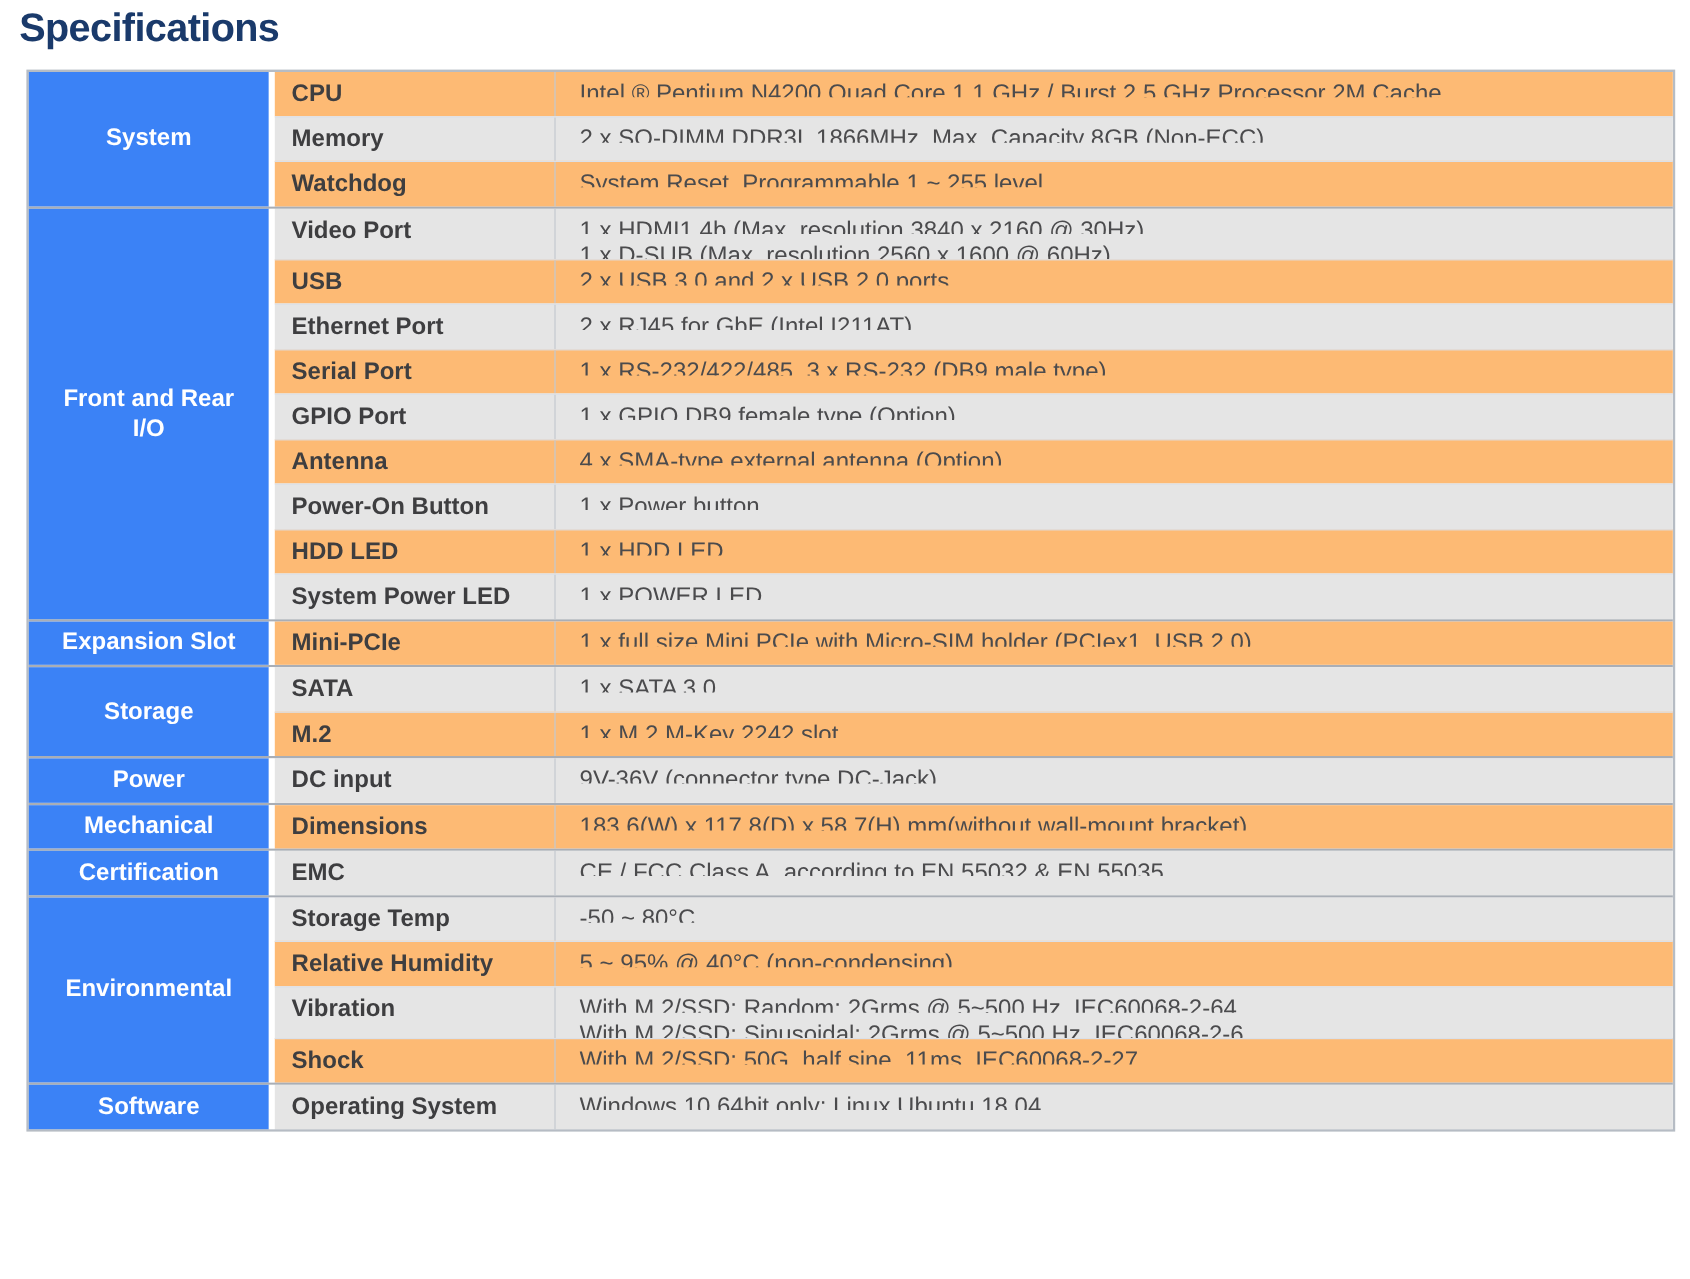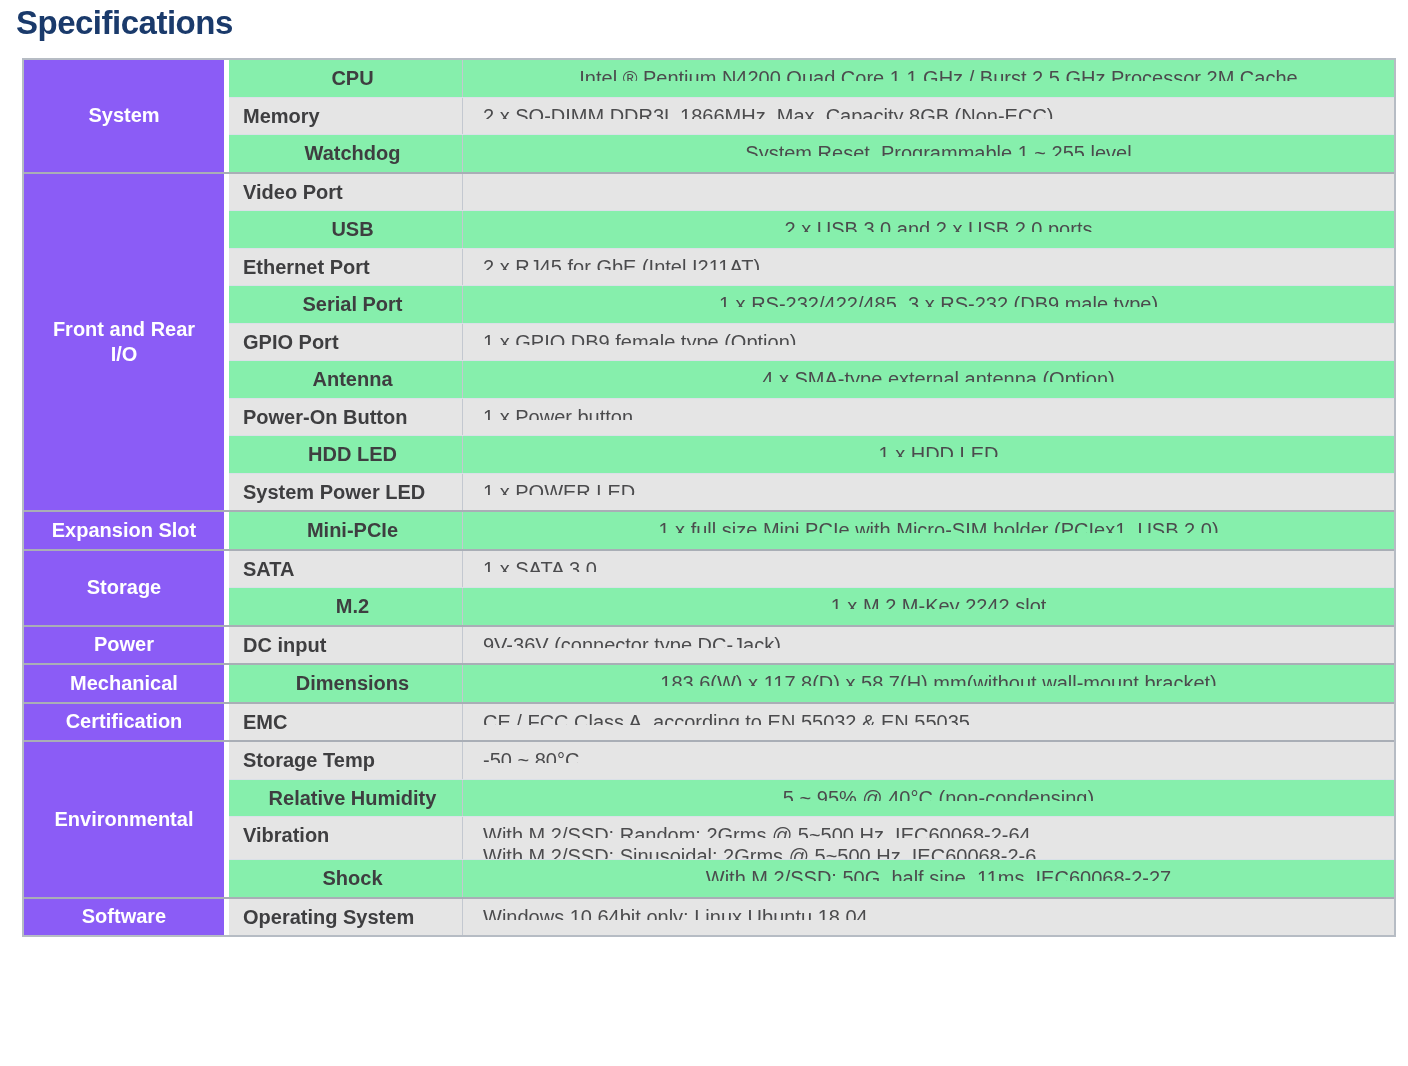--- a/index.html
+++ b/index.html
@@ -31,21 +31,21 @@
     top: 58px;
     width: 1374px;
     box-sizing: border-box;
     border: 2px solid #b6bcc4;
   }
   .sec { display: flex; }
   .sec + .sec { border-top: 2px solid #a9aeb6; }
   .cat {
     width: 200px;
     flex: 0 0 200px;
-    background: #8b5cf6;
+    background: #3b82f6;
     color: #ffffff;
     font-weight: bold;
     font-size: 20px;
     display: flex;
     align-items: center;
     justify-content: center;
     text-align: center;
   }
   .cat span {
     display: inline-block;
@@ -58,21 +58,21 @@
     background: #ffffff;
   }
   .rows {
     flex: 1;
     display: flex;
     flex-direction: column;
     min-width: 0;
   }
   .row { display: flex; }
   .row + .row { border-top: 1px solid #dbe0e8; }
-  .row.w { background: #86efac; text-align: center; }
+  .row.w { background: #fdba74; }
   .row.b { background: #e5e5e5; }
   .lbl {
     width: 234px;
     flex: 0 0 234px;
     box-sizing: border-box;
     padding-left: 14px;
     font-size: 20px;
     font-weight: bold;
     color: #3e3e40;
     line-height: 36.5px;
@@ -131,20 +131,24 @@
     </div>
 
     <div class="sec">
       <div class="cat">
           <span>Front and Rear I/O</span>
         </div>
       <div class="gap"></div>
       <div class="rows">
         <div class="row b">
           <div class="lbl">Video Port</div>
+          <div class="val">
+            <div class="line">1 x HDMI1.4b (Max. resolution 3840 x 2160 @ 30Hz)</div>
+            <div class="line">1 x D-SUB (Max. resolution 2560 x 1600 @ 60Hz)</div>
+          </div>
         </div>
         <div class="row w">
           <div class="lbl">USB</div>
           <div class="val">
               <div class="line">2 x USB 3.0 and 2 x USB 2.0 ports</div>
             </div>
         </div>
         <div class="row b">
           <div class="lbl">Ethernet Port</div>
           <div class="val">

